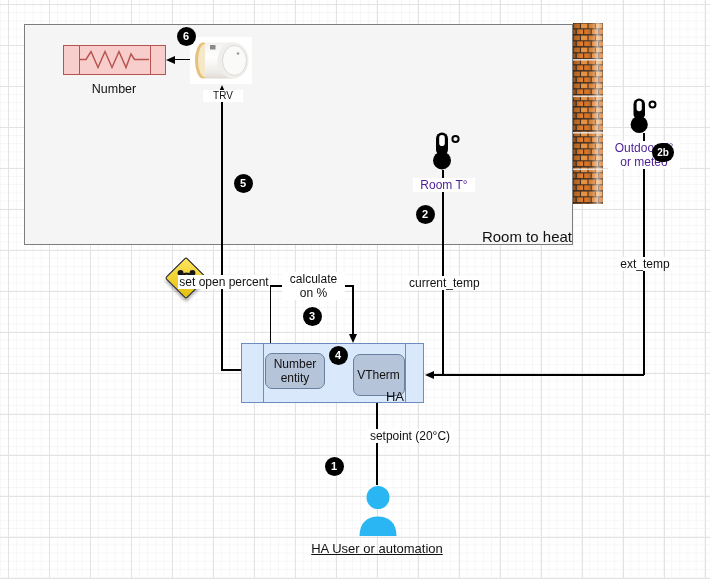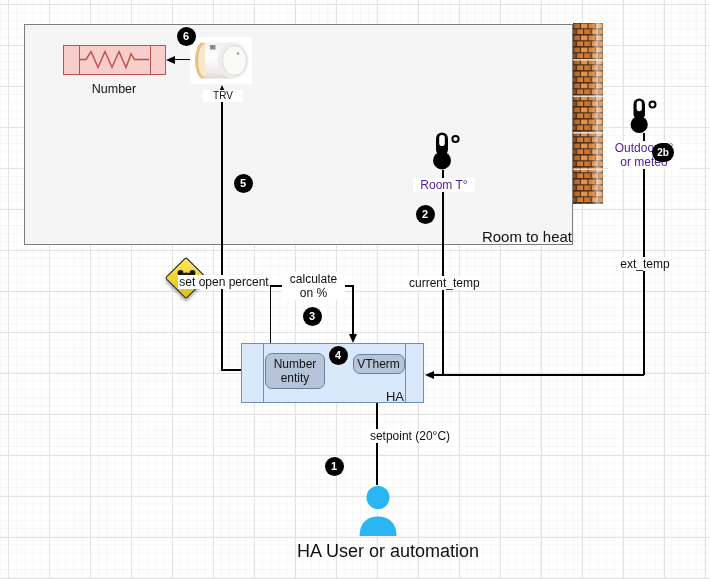--- a/index.html
+++ b/index.html
@@ -18,21 +18,21 @@
   
   .room{left:24px;top:24px;width:549px;height:221px;background:#f5f5f5;border:1px solid #7d7d7d;box-sizing:border-box;}
   .heater{left:63px;top:45px;width:103px;height:30px;background:#f8cecc;border:1.5px solid #b85450;box-sizing:border-box;}
   .heater .bar{position:absolute;top:0;bottom:0;width:1.5px;background:#b85450;}
   .habox{left:241px;top:343px;width:183px;height:60px;background:#dae8fc;border:1.2px solid #6c8ebf;box-sizing:border-box;}
   .habox .bar{position:absolute;top:0;bottom:0;width:1.2px;background:#6c8ebf;}
   .node{background:#b6c4d9;border:1.2px solid #67809f;border-radius:7px;box-sizing:border-box;
         display:flex;align-items:center;justify-content:center;text-align:center;
         font-size:12px;line-height:1.2;color:#111;}
   .node-number{left:265px;top:353px;width:60px;height:36px;}
-  .node-vtherm{left:352.5px;top:354px;width:52px;height:20px;}
+  .node-vtherm{left:352.5px;top:354px;width:52px;height:42px;}
   
   .ln{background:#000;}
   .ah{width:0;height:0;}
   .ah-left{border-top:4px solid transparent;border-bottom:4px solid transparent;border-right:9px solid #000;}
   .ah-up{border-left:4px solid transparent;border-right:4px solid transparent;border-bottom:9px solid #000;}
   .ah-down{border-left:4px solid transparent;border-right:4px solid transparent;border-top:9px solid #000;}
   
   .lbl{font-size:12px;color:#111;text-align:center;line-height:1.18;}
   .lbl.wbg{background:#fff;padding:0 1px;}
   .blue{color:#4c1d95;}
@@ -179,21 +179,21 @@
   <div class="abs lbl" style="left:84px;top:82px;width:60px;font-size:12.5px;">Number</div>
   <div class="abs lbl wbg" style="left:203px;top:90px;width:38px;font-size:10px;">TRV</div>
   <div class="abs lbl" style="left:480px;top:228px;width:92px;text-align:right;font-size:15px;">Room to heat</div>
   <div class="abs lbl wbg" style="left:178px;top:241px;width:90px;margin-top:34px;">set open percent</div>
   <div class="abs lbl wbg" style="left:282px;top:272px;width:61px;text-align:center;">calculate on %</div>
   <div class="abs lbl wbg" style="left:408px;top:276px;width:70px;">current_temp</div>
   <div class="abs lbl wbg" style="left:618px;top:257px;width:52px;">ext_temp</div>
   <div class="abs lbl wbg" style="left:335px;top:429px;width:84px;margin-left:32px;">setpoint (20°C)</div>
   <div class="abs lbl wbg blue" style="left:413px;top:178px;width:60px;">Room T°</div>
   <div class="abs lbl wbg blue" style="left:608px;top:141px;width:70px;">Outdoor T° or meteo</div>
-  <div class="abs lbl" style="left:297px;top:541px;width:160px;font-size:18px;white-space:nowrap;">HA User or automation</div>
+  <div class="abs lbl" style="left:297px;top:541px;width:160px;font-size:13px;white-space:nowrap;text-decoration:underline;">HA User or automation</div>
 
   <div class="abs badge" style="left:324.5px;top:456.5px;">1</div>
   <div class="abs badge" style="left:415.5px;top:204.5px;">2</div>
   <div class="abs badge wide" style="left:652px;top:127px;">2b</div>
   <div class="abs badge" style="left:302.5px;top:306.5px;">3</div>
   <div class="abs badge" style="left:328.5px;top:345.5px;">4</div>
   <div class="abs badge" style="left:233.5px;top:173.5px;">5</div>
   <div class="abs badge" style="left:176.5px;top:26.5px;">6</div>
 
 </div>

